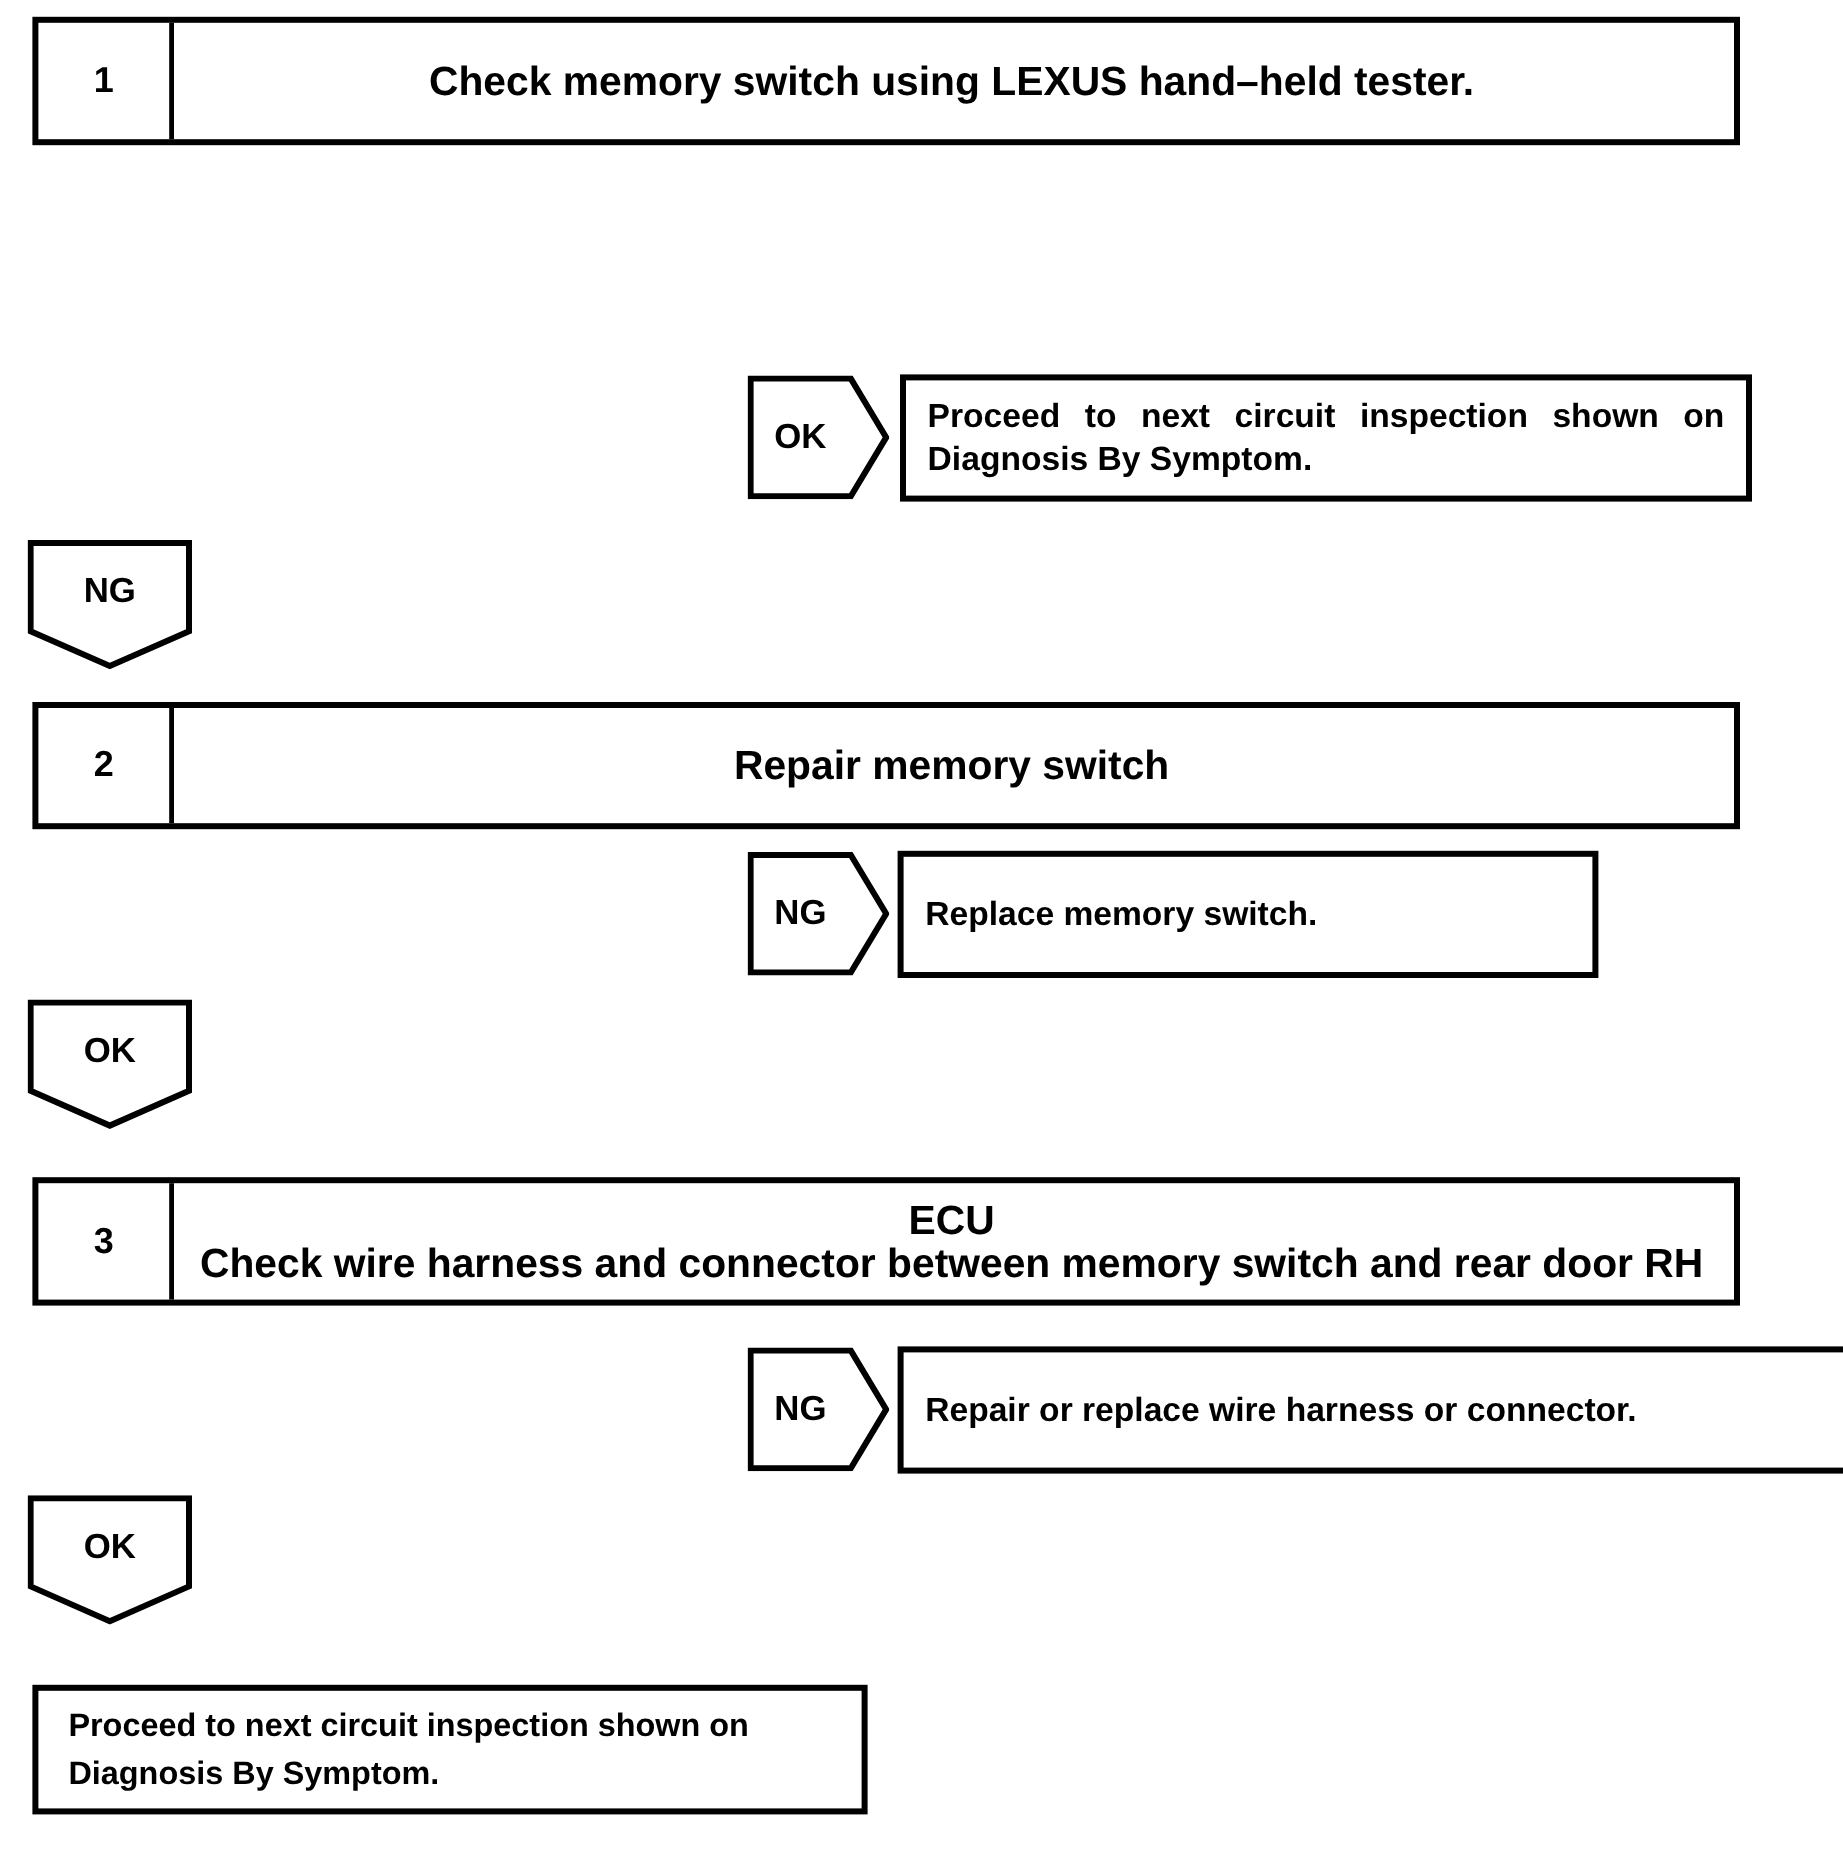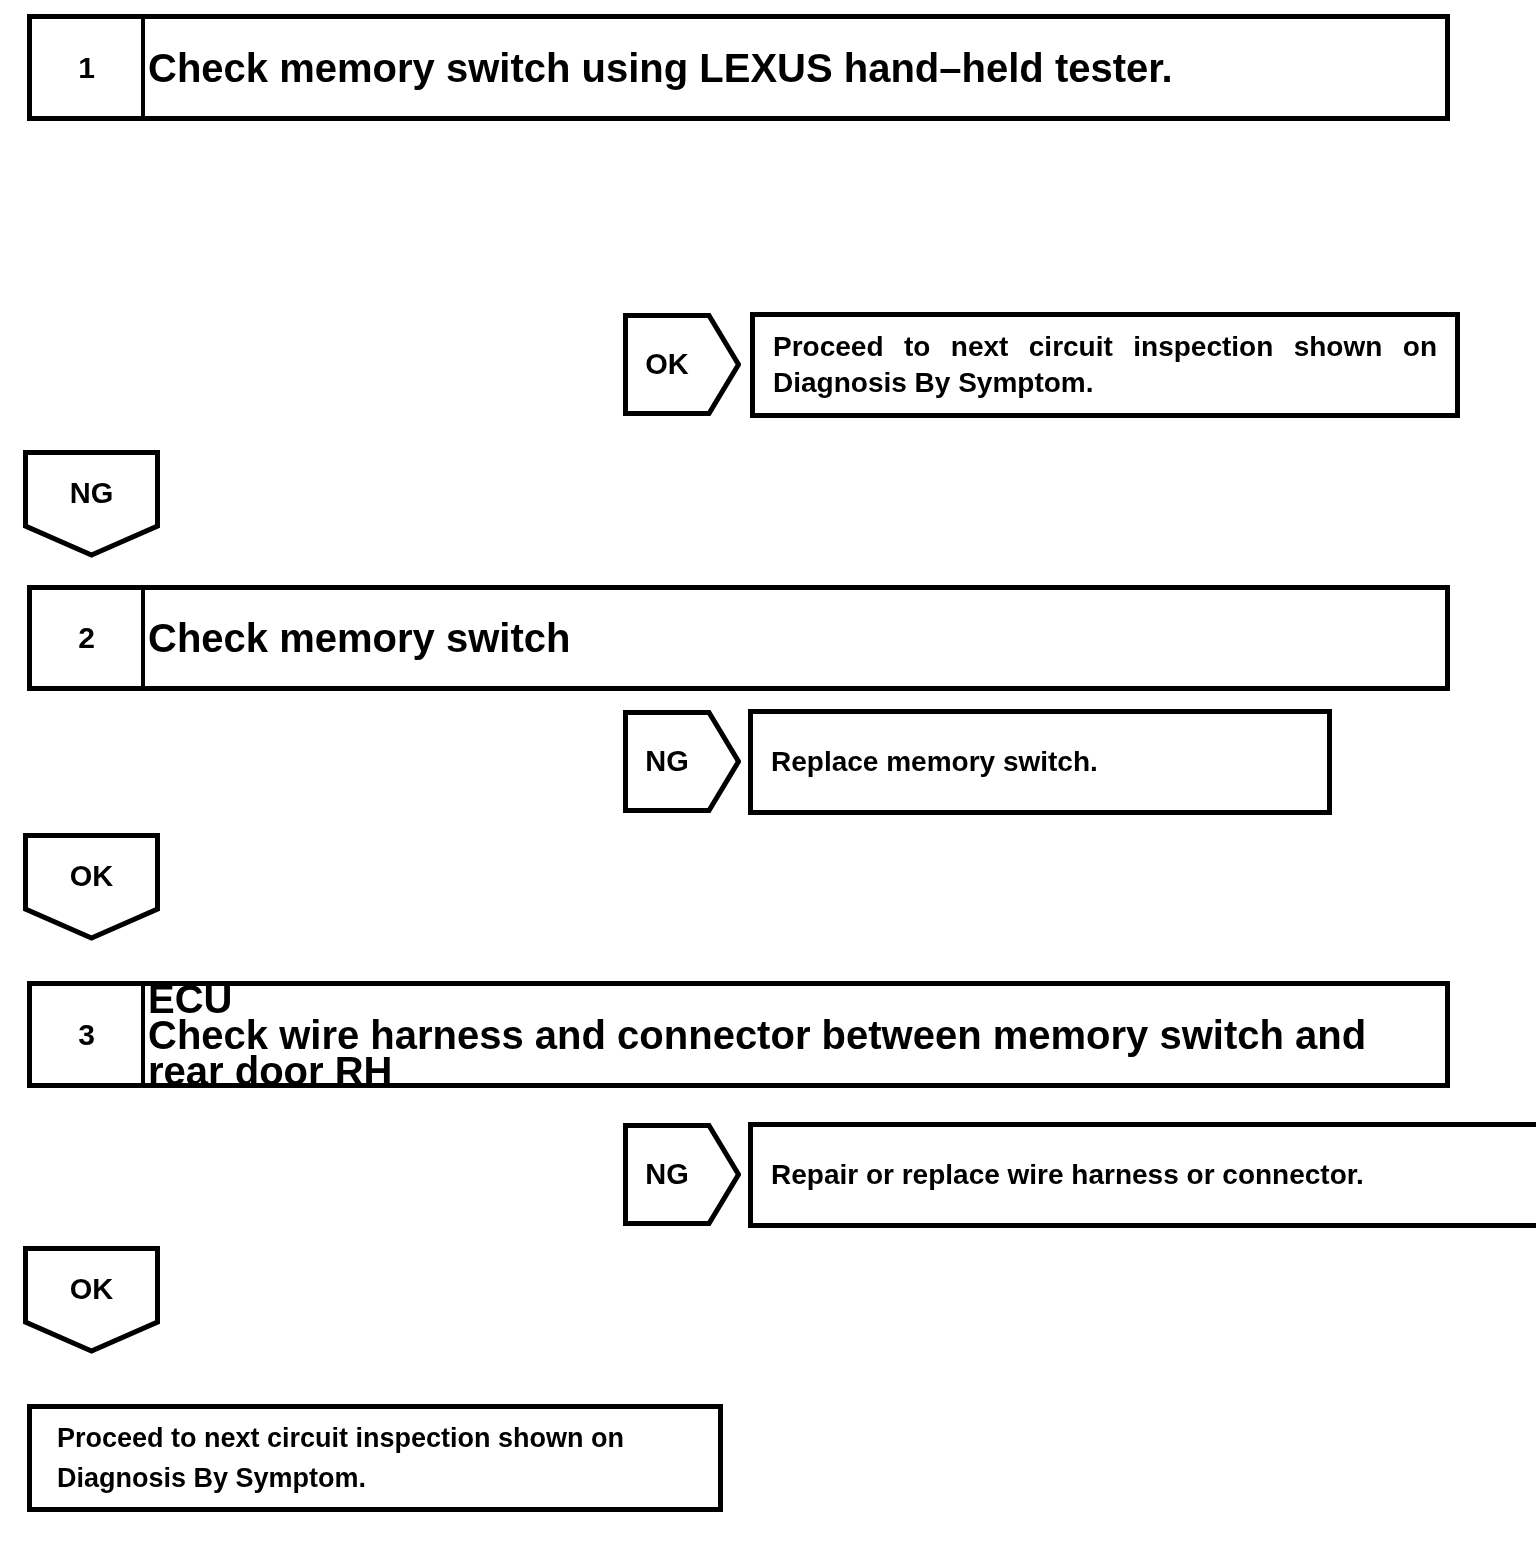--- a/index.html
+++ b/index.html
@@ -15,21 +15,21 @@
     border:5px solid #000; background:#fff;
     display:flex; box-sizing:border-box;
   }
   .step-num {
     width:109px; border-right:4px solid #000; flex:0 0 auto;
     display:flex; align-items:center; justify-content:center;
     font-weight:bold; font-size:30px;
   }
   .step-title {
     flex:1 1 auto; display:flex; flex-direction:column; justify-content:center;
-    padding:0 20px 0 3px; font-weight:bold; font-size:40px; line-height:36px;
+    padding:0 20px 0 16px; font-weight:bold; font-size:34px; line-height:36px;text-align:center;
   }
   .tl { display:block; }
 
   
   .details {
     position:absolute; left:28px; top:136px; width:1000px;
     font-size:27px; line-height:38px;
   }
   .lbl {
     font-weight:bold;
@@ -102,21 +102,21 @@
   <div class="connector" style="left:23px;top:450px">
     <svg width="137" height="108" viewBox="0 0 137 108">
       <path d="M2.5 2.5 H134.5 V76 L68.5 105 L2.5 76 Z" fill="#ffffff" stroke="#000000" stroke-width="5"></path>
     </svg>
     <span class="connector-label">NG</span>
   </div>
 
   <div class="step-box" style="top:585px;height:106px">
     <div class="step-num">2</div>
     <div class="step-title">
-      <span class="tl">Check memory switch</span>
+      <span class="tl">Repair memory switch</span>
       <span class="tl"></span>
     </div>
   </div>
 
   <div class="arrow-tag" style="left:623px;top:710px">
     <svg width="118" height="103" viewBox="0 0 118 103">
       <path d="M2.5 2.5 H86 L115.5 51.5 L86 100.5 H2.5 Z" fill="#ffffff" stroke="#000000" stroke-width="5"></path>
     </svg>
     <span class="arrow-label">NG</span>
   </div>

